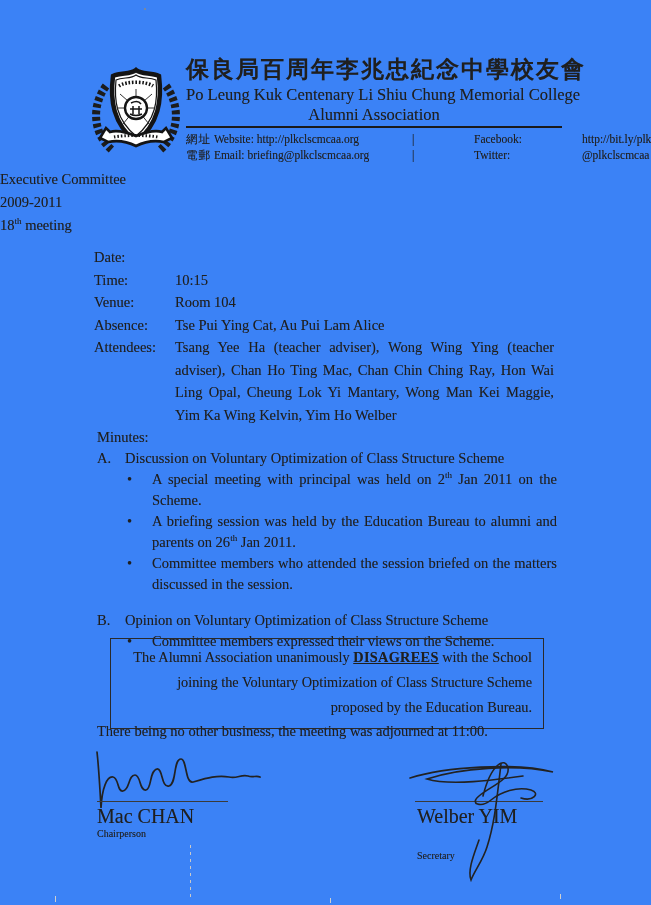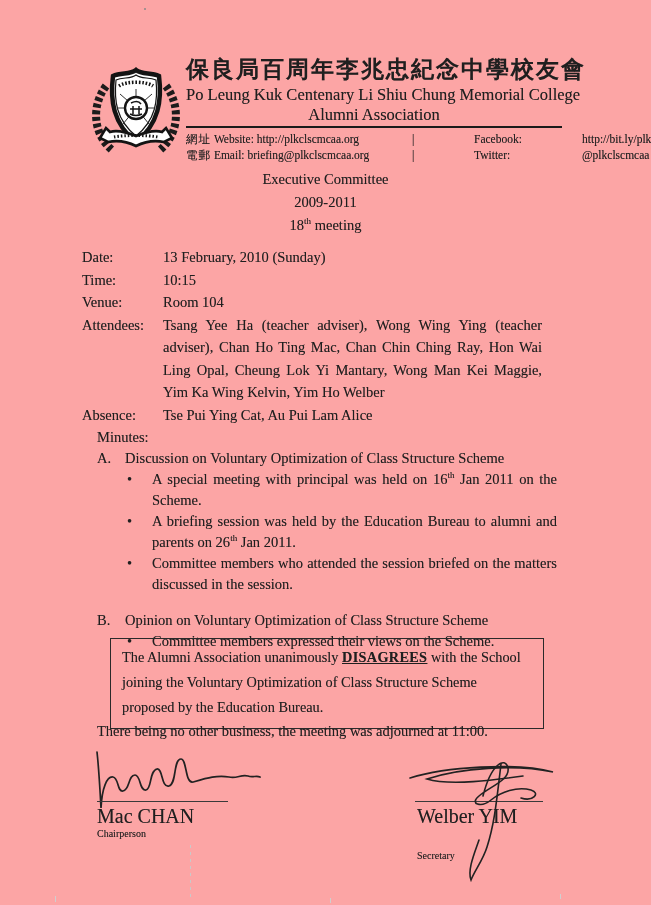--- a/index.html
+++ b/index.html
@@ -1,53 +1,53 @@
 <!DOCTYPE html>
 <html><head>
 <meta charset="utf-8">
 <style>
   html,body{margin:0;padding:0;background:#e9e9e9;}
   .page{
     position:relative;
     width:651px;height:905px;
-    background:#fca5a5;
+    background:#3b82f6;
     font-family:"Liberation Serif","DejaVu Serif",serif;
     color:#1f1f1f;
     overflow:hidden;
     text-shadow:0 0 0.5px rgba(40,40,40,0.45);
   }
   
   .crest{position:absolute;left:86px;top:62px;width:100px;height:100px;}
   .header-text{position:absolute;left:186px;top:55px;width:376px;}
   .title-zh{font-size:23px;font-weight:bold;letter-spacing:2px;white-space:nowrap;line-height:30px;}
   .title-en{font-size:16.5px;line-height:20px;white-space:nowrap;}
   .subtitle{font-size:16.5px;line-height:19px;text-align:center;}
   .header-rule{border-top:2px solid #1a1a1a;margin-top:2px;}
   .contact{margin-top:3px;font-size:11.5px;line-height:16px;}
   .contact-row{display:grid;grid-template-columns:178px 14px 60px 1fr;column-gap:2px;white-space:nowrap;gap:48px;}
   .contact-zh{letter-spacing:1px;}
   
-  .meeting-header{position:absolute;left:0;top:168px;width:651px;text-align:center;font-size:14.5px;line-height:23px;}
+  .meeting-header{position:absolute;left:0;top:168px;width:651px;font-size:14.5px;line-height:23px;}
   sup{font-size:9px;line-height:0;}
   
-  .details{position:absolute;left:82px;top:246px;width:460px;font-size:14.5px;line-height:22.5px;}
+  .details{position:absolute;left:94px;top:246px;width:460px;font-size:14.5px;line-height:22.5px;}
   .det-row{display:grid;grid-template-columns:81px 1fr;}
   .det-value{text-align:justify;text-align-last:left;}
   
   .minutes{position:absolute;left:97px;top:427px;width:460px;font-size:14.5px;line-height:21px;}
   .sec-title{display:grid;grid-template-columns:28px 1fr;}
   .bullets{margin-left:30px;}
   .bullet-row{display:grid;grid-template-columns:25px 1fr;}
   .bullet-text{text-align:justify;text-align-last:left;}
   .section-b{margin-top:15px;}
   
   .resolution-box{
     position:absolute;left:110px;top:638px;width:410px;
     border:1.5px solid #2a2a2a;padding:6px 11px 8px 11px;
-    font-size:14.3px;line-height:25px;text-align:left;
+    font-size:14.3px;line-height:25px;text-align:right;
   }
   .resolution-box b u{letter-spacing:0.3px;}
   
   .closing{position:absolute;left:97px;top:723px;width:470px;font-size:14.5px;}
   
   .sig-svg{position:absolute;pointer-events:none;}
   .sig-line{position:absolute;border-top:1.5px solid #3a3a3a;height:0;}
   .sig-name{position:absolute;font-size:20px;}
   .sig-role{position:absolute;font-size:10px;}
   
@@ -104,51 +104,50 @@
 
   <div class="meeting-header">
     <div>Executive Committee</div>
     <div>2009-2011</div>
     <div><span>18</span><sup>th</sup><span> meeting</span></div>
   </div>
 
   <div class="details">
     <div class="det-row">
       <span class="det-label">Date:</span>
-      <span class="det-value">13 February, 2010 (Sunday)</span>
     </div>
     <div class="det-row">
       <span class="det-label">Time:</span>
       <span class="det-value">10:15</span>
     </div>
     <div class="det-row">
       <span class="det-label">Venue:</span>
       <span class="det-value">Room 104</span>
     </div>
     <div class="det-row">
+      <span class="det-label">Absence:</span>
+      <span class="det-value">Tse Pui Ying Cat, Au Pui Lam Alice</span>
+    </div>
+    <div class="det-row">
       <span class="det-label">Attendees:</span>
       <span class="det-value">Tsang Yee Ha (teacher adviser), Wong Wing Ying (teacher adviser), Chan Ho Ting Mac, Chan Chin Ching Ray, Hon Wai Ling Opal, Cheung Lok Yi Mantary, Wong Man Kei Maggie, Yim Ka Wing Kelvin, Yim Ho Welber</span>
-    </div>
-    <div class="det-row">
-      <span class="det-label">Absence:</span>
-      <span class="det-value">Tse Pui Ying Cat, Au Pui Lam Alice</span>
     </div>
   </div>
 
   <div class="minutes">
     <div>Minutes:</div>
 
     <div class="sec-title">
       <span>A.</span>
       <span>Discussion on Voluntary Optimization of Class Structure Scheme</span>
     </div>
     <div class="bullets">
       <div class="bullet-row">
         <span>•</span>
-        <span class="bullet-text"><span>A special meeting with principal was held on 16</span><sup>th</sup><span> Jan 2011 on the Scheme.</span></span>
+        <span class="bullet-text"><span>A special meeting with principal was held on 2</span><sup>th</sup><span> Jan 2011 on the Scheme.</span></span>
       </div>
       <div class="bullet-row">
         <span>•</span>
         <span class="bullet-text"><span>A briefing session was held by the Education Bureau to alumni and parents on 26</span><sup>th</sup><span> Jan 2011.</span></span>
       </div>
       <div class="bullet-row">
         <span>•</span>
         <span class="bullet-text"><span>Committee members who attended the session briefed on the matters discussed in the session.</span></span>
       </div>
     </div>

